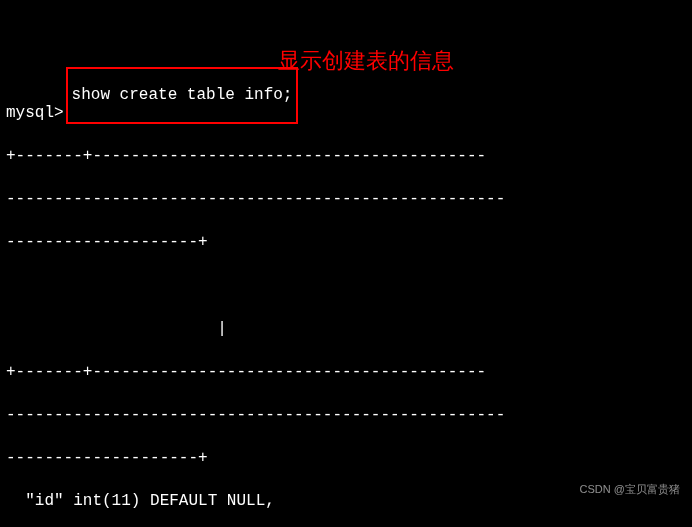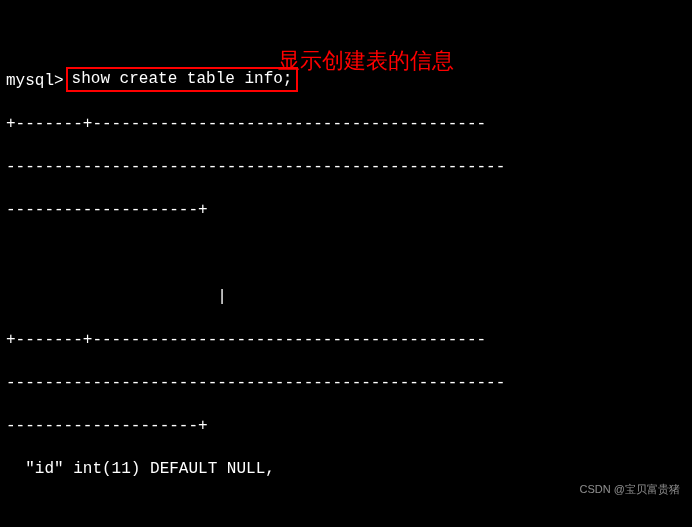--- a/index.html
+++ b/index.html
@@ -22,21 +22,21 @@
     .prompt-line {
       display: flex;
       align-items: flex-end;
       margin-top: 39px;
     }
     .prompt {
       display: inline;
     }
     .cmd-box {
       border: 2px solid #ff0000;
-      padding: 0 4px;
+      padding: 16px 4px;
       display: inline-block;
       margin-left: 2px;
     }
     .annotation {
       position: absolute;
       color: #ff0000;
       font-family: "Microsoft YaHei", "SimHei", sans-serif;
       font-size: 22px;
       font-weight: normal;
       top: 46px;

